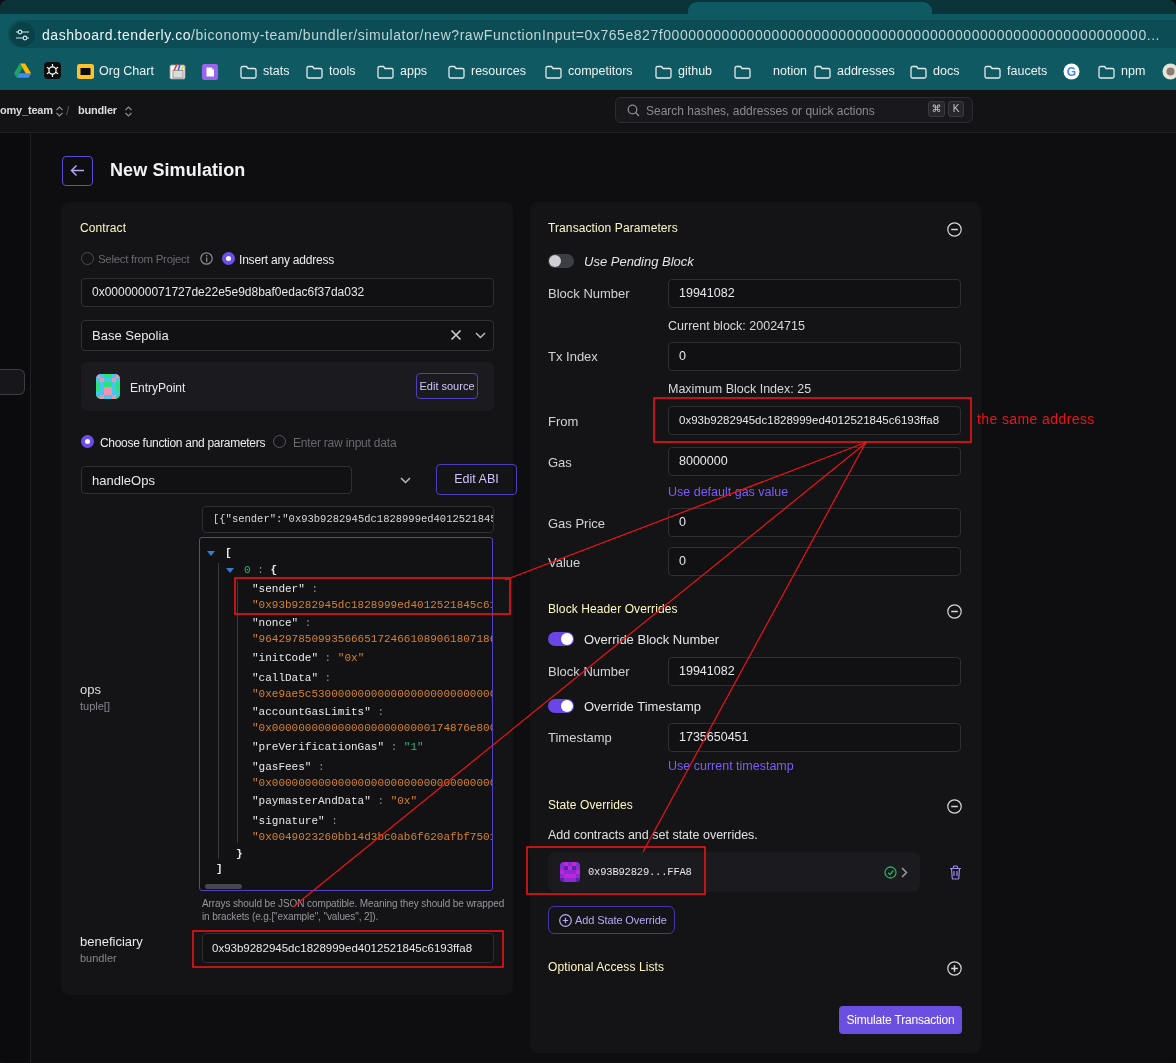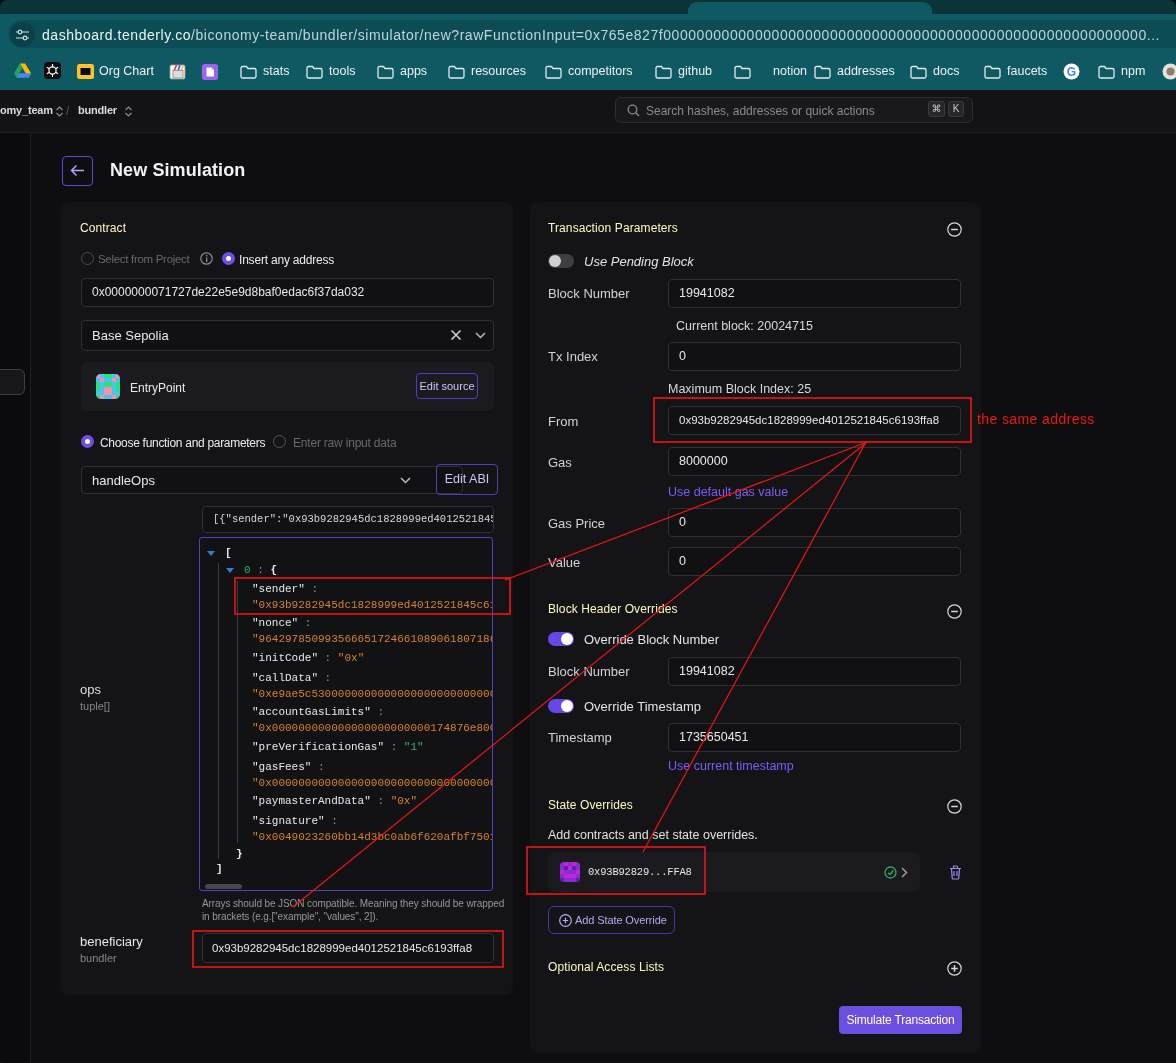--- a/index.html
+++ b/index.html
@@ -230,25 +230,25 @@
         <rect x="5" y="5" width="1" height="1"></rect>
       </g>
     </svg>
   <div class="lbl" style="left:130px;top:381px;font-size:12px;color:#e8e8ea;">EntryPoint</div>
   <div class="pbtn" style="left:416px;top:373px;width:62px;height:26px;line-height:24px;font-size:11px;white-space:nowrap;">Edit source</div>
   <div class="radio" style="left:81px;top:435px;background:#6d4fe8;"></div>
   <div class="abs" style="left:85px;top:439px;width:5px;height:5px;border-radius:50%;background:#fff;"></div>
   <div class="lbl" style="left:100px;top:436px;color:#ececf0;font-size:12px;letter-spacing:-0.3px;">Choose function and parameters</div>
   <div class="radio" style="left:273px;top:435px;border:1.5px solid #55555c;"></div>
   <div class="dimlbl" style="left:293px;top:436px;font-size:12px;letter-spacing:-0.2px;">Enter raw input data</div>
-  <div class="inp" style="left:81px;top:466px;width:382px;height:28px;font-size:13px;">handleOps</div>
+  <div class="inp" style="left:81px;top:466px;width:271px;height:28px;font-size:13px;">handleOps</div>
   <svg class="abs" style="left:400px;top:477px;" width="11" height="7">
       <path d="M1 1 L5.5 5.5 L10 1" fill="none" stroke="#b9b9c0" stroke-width="1.5"></path>
     </svg>
-  <div class="pbtn" style="left:436px;top:464px;width:62px;height:31px;line-height:29px;">Edit ABI</div>
+  <div class="pbtn" style="left:436px;top:464px;width:81px;height:31px;line-height:29px;">Edit ABI</div>
   <div class="inp mono" id="rawinp" style="font-size:10.5px;line-height:25px;color:#d8d8dc;">[{"sender":"0x93b9282945dc1828999ed4012521845c6193ffa8","nonce":"964297</div>
   <div class="abs" id="tree">
     <div class="guide" style="left:18px;top:25px;height:296px;"></div>
     <div class="guide" style="left:37px;top:43px;height:262px;"></div>
     <div class="jarrow" style="left:7px;top:13px;"></div>
     <div class="jl jb" style="left:25px;top:9px;">[</div>
     <div class="jarrow" style="left:26px;top:30px;"></div>
     <div class="jl" style="left:44px;top:26px;"><span class="jn">0</span><span class="jc"> : </span><span class="jb">{</span></div>
     <div class="jl" style="left:52px;top:45px;"><span class="jk">"sender"</span><span class="jc"> :</span></div>
     <div class="jl js" style="left:52px;top:61px;">"0x93b9282945dc1828999ed4012521845c6193ffa8"</div>
@@ -281,21 +281,21 @@
       <circle cx="7.5" cy="7.5" r="6.7" fill="none" stroke="#d8d8dc" stroke-width="1.2"></circle>
       <path d="M4.2 7.5 H10.8" stroke="#d8d8dc" stroke-width="1.5"></path>
     </svg>
   <div class="toggle tgoff" style="left:548px;top:254px;">
       <div class="knob" style="left:1px;background:#cfcfd4;"></div>
     </div>
   <div class="lbl" style="left:584px;top:254px;color:#e4e4e8;font-style:italic;">Use Pending Block</div>
 
   <div class="lbl" style="left:548px;top:286px;">Block Number</div>
   <div class="inp" style="left:668px;top:279px;width:293px;height:29px;">19941082</div>
-  <div class="helper" style="left:668px;top:319px;margin-left:8px;">Current block: 20024715</div>
+  <div class="helper" style="left:668px;top:319px;">Current block: 20024715</div>
   <div class="lbl" style="left:548px;top:349px;">Tx Index</div>
   <div class="inp" style="left:668px;top:342px;width:293px;height:29px;">0</div>
   <div class="helper" style="left:668px;top:382px;">Maximum Block Index: 25</div>
   <div class="lbl" style="left:548px;top:414px;">From</div>
   <div class="inp" style="left:668px;top:406px;width:293px;height:29px;font-size:11.5px;">0x93b9282945dc1828999ed4012521845c6193ffa8</div>
   <div class="lbl" style="left:548px;top:455px;">Gas</div>
   <div class="inp" style="left:668px;top:447px;width:293px;height:29px;">8000000</div>
   <div class="plink" style="left:668px;top:485px;">Use default gas value</div>
   <div class="lbl" style="left:548px;top:516px;">Gas Price</div>
   <div class="inp" style="left:668px;top:508px;width:293px;height:29px;">0</div>

